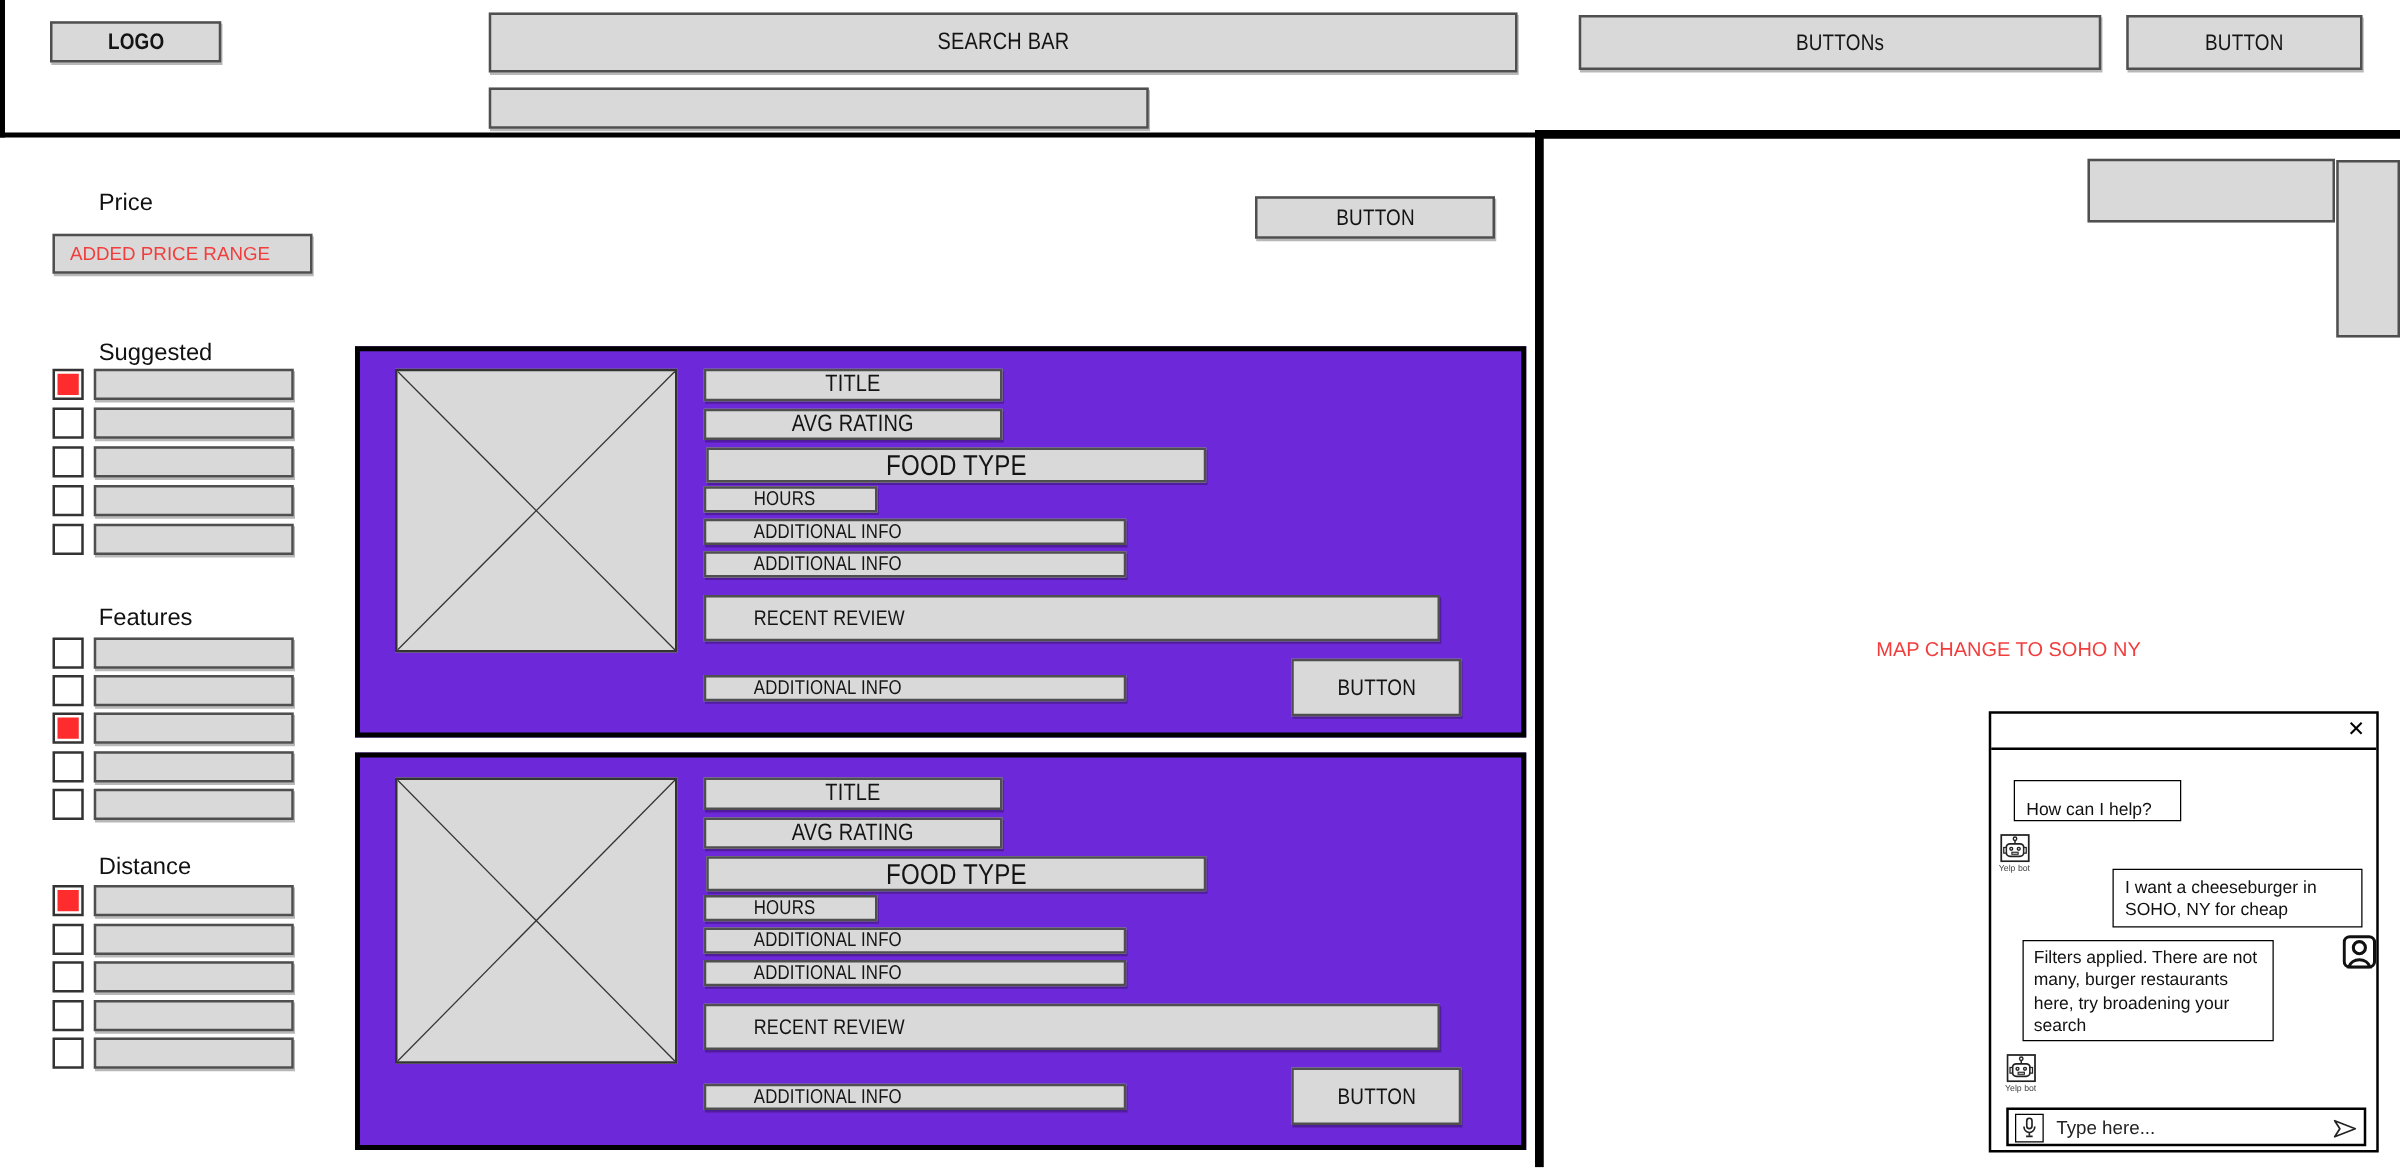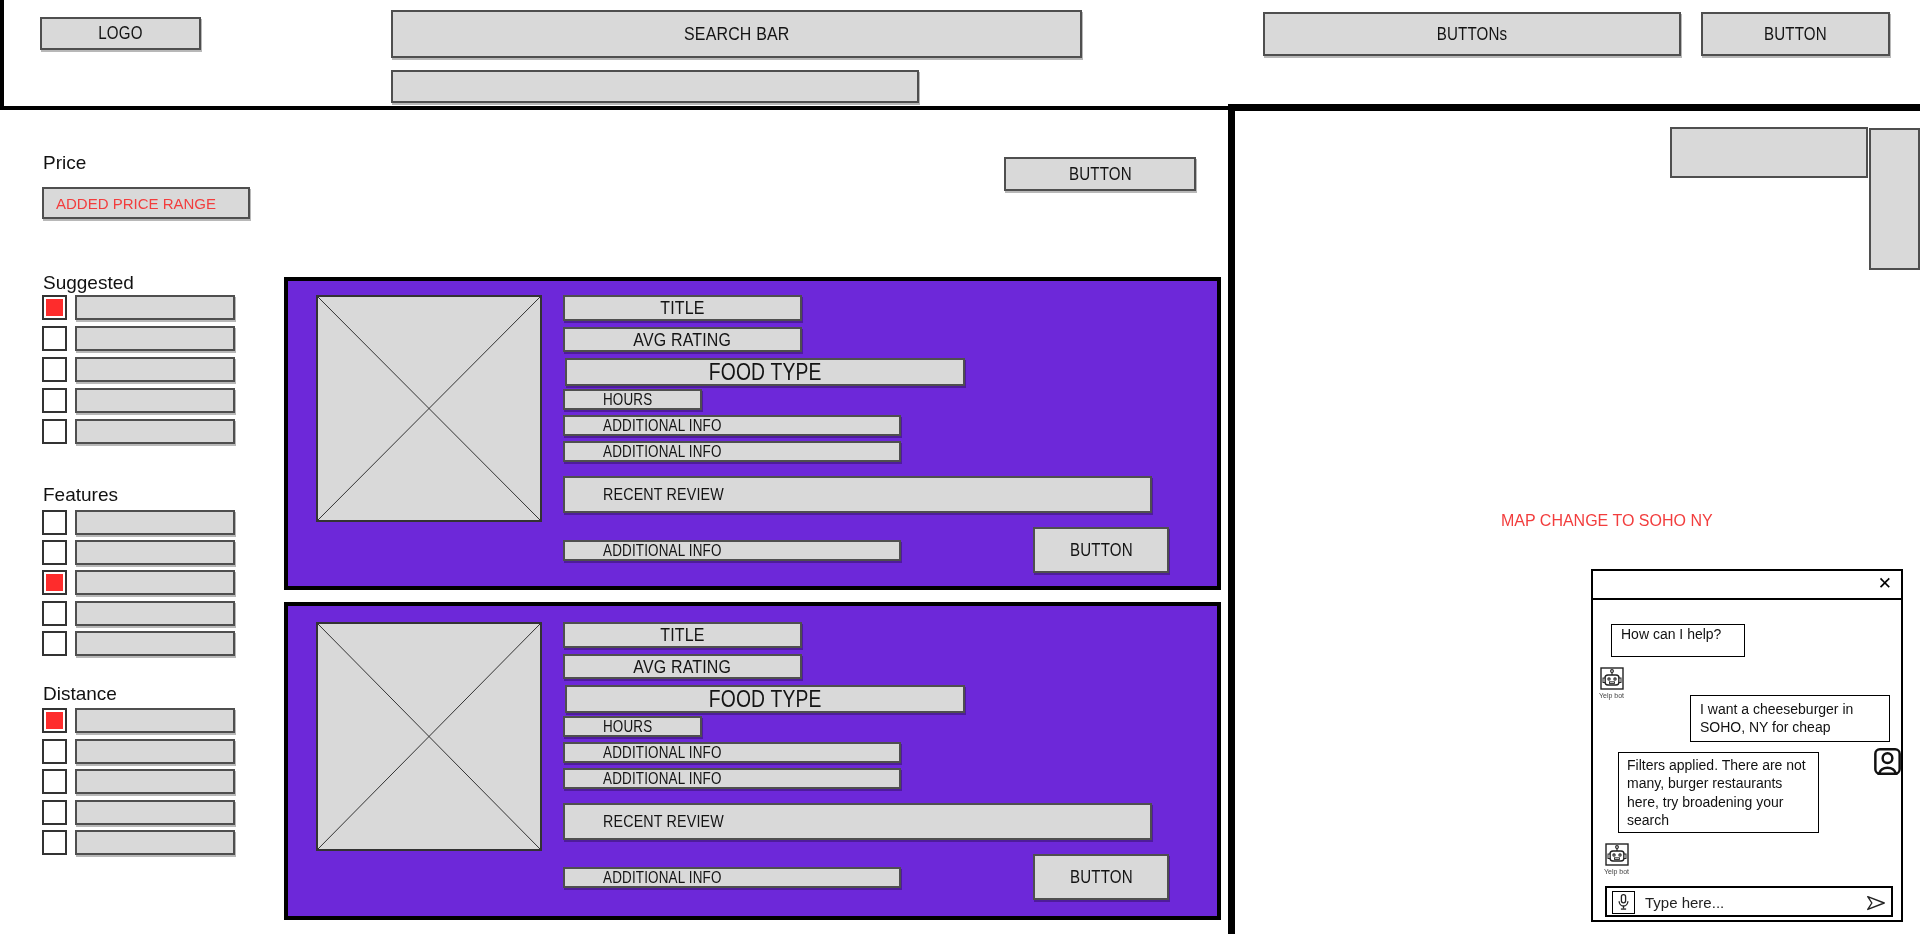--- a/index.html
+++ b/index.html
@@ -11,21 +11,21 @@
   .bar{position:absolute;box-sizing:border-box;background:#d9d9d9;border:2px solid #4f4f4f;
        box-shadow:1px 2px 0 rgba(0,0,0,.28);display:flex;align-items:center;justify-content:center;
        white-space:nowrap;color:#141414;}
   .bar.left{justify-content:flex-start;padding-left:38px;}
   .cond{display:inline-block;transform:scaleX(.84);transform-origin:center;letter-spacing:.2px;}
   .bar.left .cond{transform-origin:left center;}
   
   .header{position:absolute;left:0;top:0;width:1228px;height:110px;border-left:4px solid #000;
           border-bottom:4px solid #000;box-sizing:border-box;background:#fff;}
   
-  .side-title{position:absolute;font-size:19px;color:#111;}
+  .side-title{position:absolute;font-size:19px;color:#111;margin-left:36px;}
   .pricebox{position:absolute;box-sizing:border-box;background:#d9d9d9;border:2px solid #4f4f4f;
             box-shadow:1px 2px 0 rgba(0,0,0,.28);display:flex;align-items:center;padding-left:12px;
             font-size:15px;color:#f23d3d;}
   .checkbox{position:absolute;left:42px;width:25px;height:25px;box-sizing:border-box;
             border:2px solid #333;background:#fff;}
   .checkbox.checked::after{content:"";position:absolute;inset:2px;background:#fe2c2c;}
   .optbar{position:absolute;left:75px;width:160px;height:25px;box-sizing:border-box;
           background:#d9d9d9;border:2px solid #4f4f4f;box-shadow:1px 2px 0 rgba(0,0,0,.28);}
   
   .card{position:absolute;box-sizing:border-box;border:4px solid #000;background:#6d28d9;}
@@ -52,24 +52,24 @@
   .chat-text::placeholder{color:#222;opacity:1;}
   .send-btn{position:absolute;right:4px;top:4px;width:22px;height:22px;cursor:pointer;}
   .icon-svg{display:block;width:100%;height:100%;}
 </style>
 </head>
 <body>
 
 <div class="canvas">
 
   <div class="header"></div>
-  <div class="bar" style="left:40px;top:17px;width:161px;height:33px;font-size:18px;">
+  <div class="bar" style="left:40px;top:17px;width:137px;height:33px;font-size:18px;font-weight:bold;">
       <span class="cond">LOGO</span>
     </div>
-  <div class="bar" style="left:391px;top:10px;width:691px;height:48px;font-size:19px;">
+  <div class="bar" style="left:391px;top:10px;width:823px;height:48px;font-size:19px;">
       <span class="cond">SEARCH BAR</span>
     </div>
   <div class="bar" style="left:391px;top:70px;width:528px;height:33px;"></div>
   <div class="bar" style="left:1263px;top:12px;width:418px;height:44px;font-size:18px;">
       <span class="cond">BUTTONs</span>
     </div>
   <div class="bar" style="left:1701px;top:12px;width:189px;height:44px;font-size:18px;">
       <span class="cond">BUTTON</span>
     </div>
 
@@ -223,21 +223,21 @@
   <div class="map"></div>
   <div class="bar" style="left:1670px;top:127px;width:198px;height:51px;box-shadow:none;"></div>
   <div class="bar" style="left:1869px;top:128px;width:51px;height:142px;box-shadow:none;"></div>
   <div class="map-annot" style="left:1501px;top:512px;">MAP CHANGE TO SOHO NY</div>
 
   <div class="chat">
     <div class="chat-head">
       <span class="chat-close">✕</span>
     </div>
 
-    <div class="bubble" style="left:18px;top:53px;width:134px;height:33px;display:flex;align-items:flex-start;padding-left:9px;">
+    <div class="bubble" style="left:18px;top:53px;width:134px;height:33px;display:flex;align-items:flex-end;padding-left:9px;">
       <span>How can I help?</span>
     </div>
 
     <div class="abs" style="left:7px;top:96px;width:24px;height:23px;">
       <svg viewBox="0 0 24 23" class="icon-svg">
         <rect x="1" y="1" width="22" height="21" fill="#fff" stroke="#222" stroke-width="1.4"></rect>
         <line x1="12" y1="5" x2="12" y2="8" stroke="#222" stroke-width="1.2"></line>
         <circle cx="12" cy="4" r="1.4" fill="#fff" stroke="#222" stroke-width="1.1"></circle>
         <rect x="5" y="8" width="14" height="10" rx="3" fill="#fff" stroke="#222" stroke-width="1.4"></rect>
         <rect x="3" y="11" width="2" height="4.5" fill="#fff" stroke="#222" stroke-width="1"></rect>

